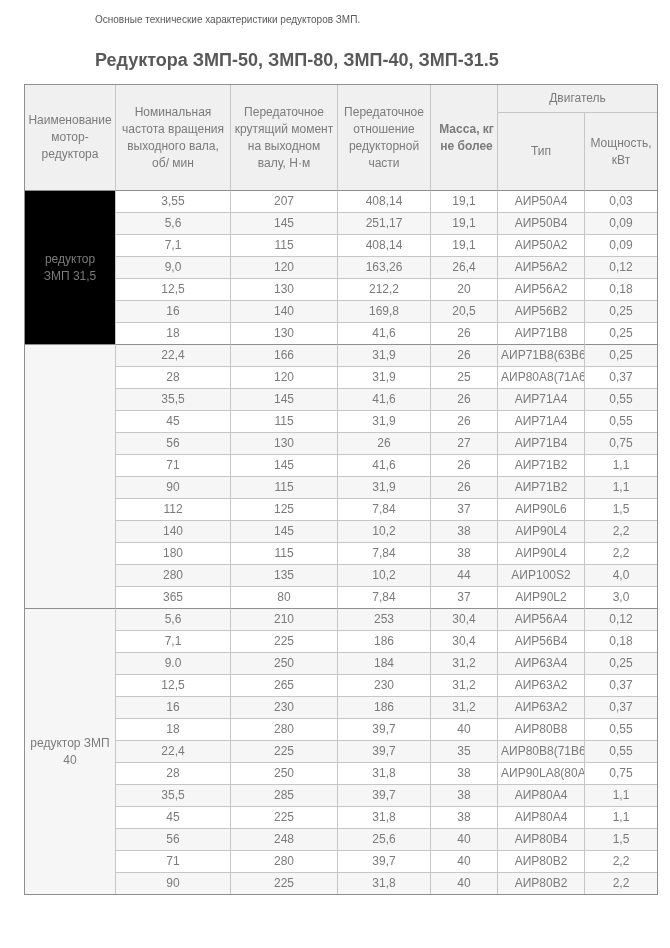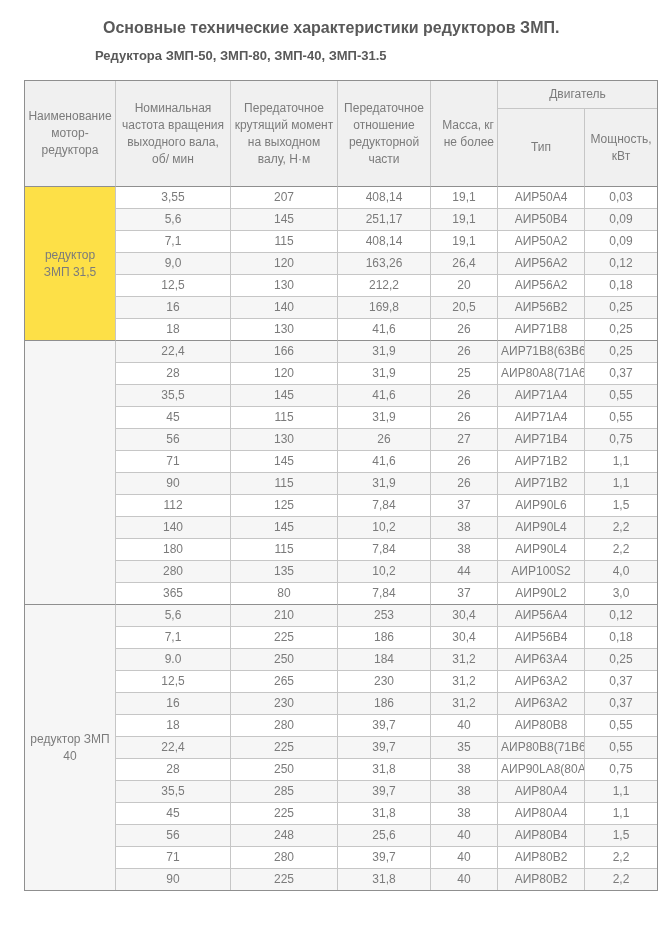--- a/index.html
+++ b/index.html
@@ -10,24 +10,24 @@
     --text-gray:#7b7b7b;
     --title-gray:#595959;
   }
   html,body{margin:0;padding:0;background:#ffffff;}
   body{
     width:670px;height:948px;overflow:hidden;
     font-family:"Liberation Sans","DejaVu Sans",sans-serif;
   }
   .titles{padding:12px 0 0 95px;}
   .page-title{
-    margin:8px;font-size:16px;font-weight:bold;color:var(--title-gray);line-height:16px;
+    margin:0;font-size:10px;font-weight:normal;color:var(--title-gray);line-height:16px;
   }
   .page-subtitle{
-    margin:12px 0 0 0;font-size:13px;font-weight:bold;color:var(--title-gray);line-height:16px;
+    margin:24px 0 0 0;font-size:18px;font-weight:bold;color:var(--title-gray);line-height:16px;
   }
   table.spec{
     margin:16px 0 0 24px;
     border-collapse:separate;border-spacing:0;
     border:1px solid var(--border-dark);
     table-layout:fixed;width:632px;
     font-size:12px;color:var(--text-gray);
   }
   .spec th,.spec td{
     box-sizing:border-box;
@@ -36,27 +36,27 @@
     text-align:center;vertical-align:middle;
     font-weight:normal;
     padding:2px 3px;line-height:17px;
     overflow:hidden;
   }
   .spec th:last-child,.spec td:last-child{border-right:none;text-align:center;}
   .spec thead th{background:var(--header-bg);}
   .spec thead tr.hdr-top{height:28px;}
   .spec thead tr.hdr-main{height:78px;}
   .spec thead th.hdr-bottom{border-bottom-color:var(--border-dark);}
-  .spec th.mass-head{text-align:right;padding-left:8px;}
+  .spec th.mass-head{text-align:center;padding-left:8px;font-weight:bold;}
   .spec tbody tr{height:21px;}
   .spec tbody tr.stripe td{background:var(--stripe-bg);}
   .spec tbody tr.group-end td{border-bottom-color:var(--border-dark);}
   .spec tbody tr.last-row td{border-bottom:none;}
   .spec td.group-label{
-    background:#fde047;white-space:pre-line;
+    background:#000000;white-space:pre-line;
     border-bottom-color:var(--border-dark);
   }
   .spec td.group-label.alt{background:var(--stripe-bg);}
   .spec td.group-label.last{border-bottom:none;}
 </style>
 </head>
 <body>
 
 <div class="titles">
   <p class="page-title">Основные технические характеристики редукторов ЗМП.</p>

